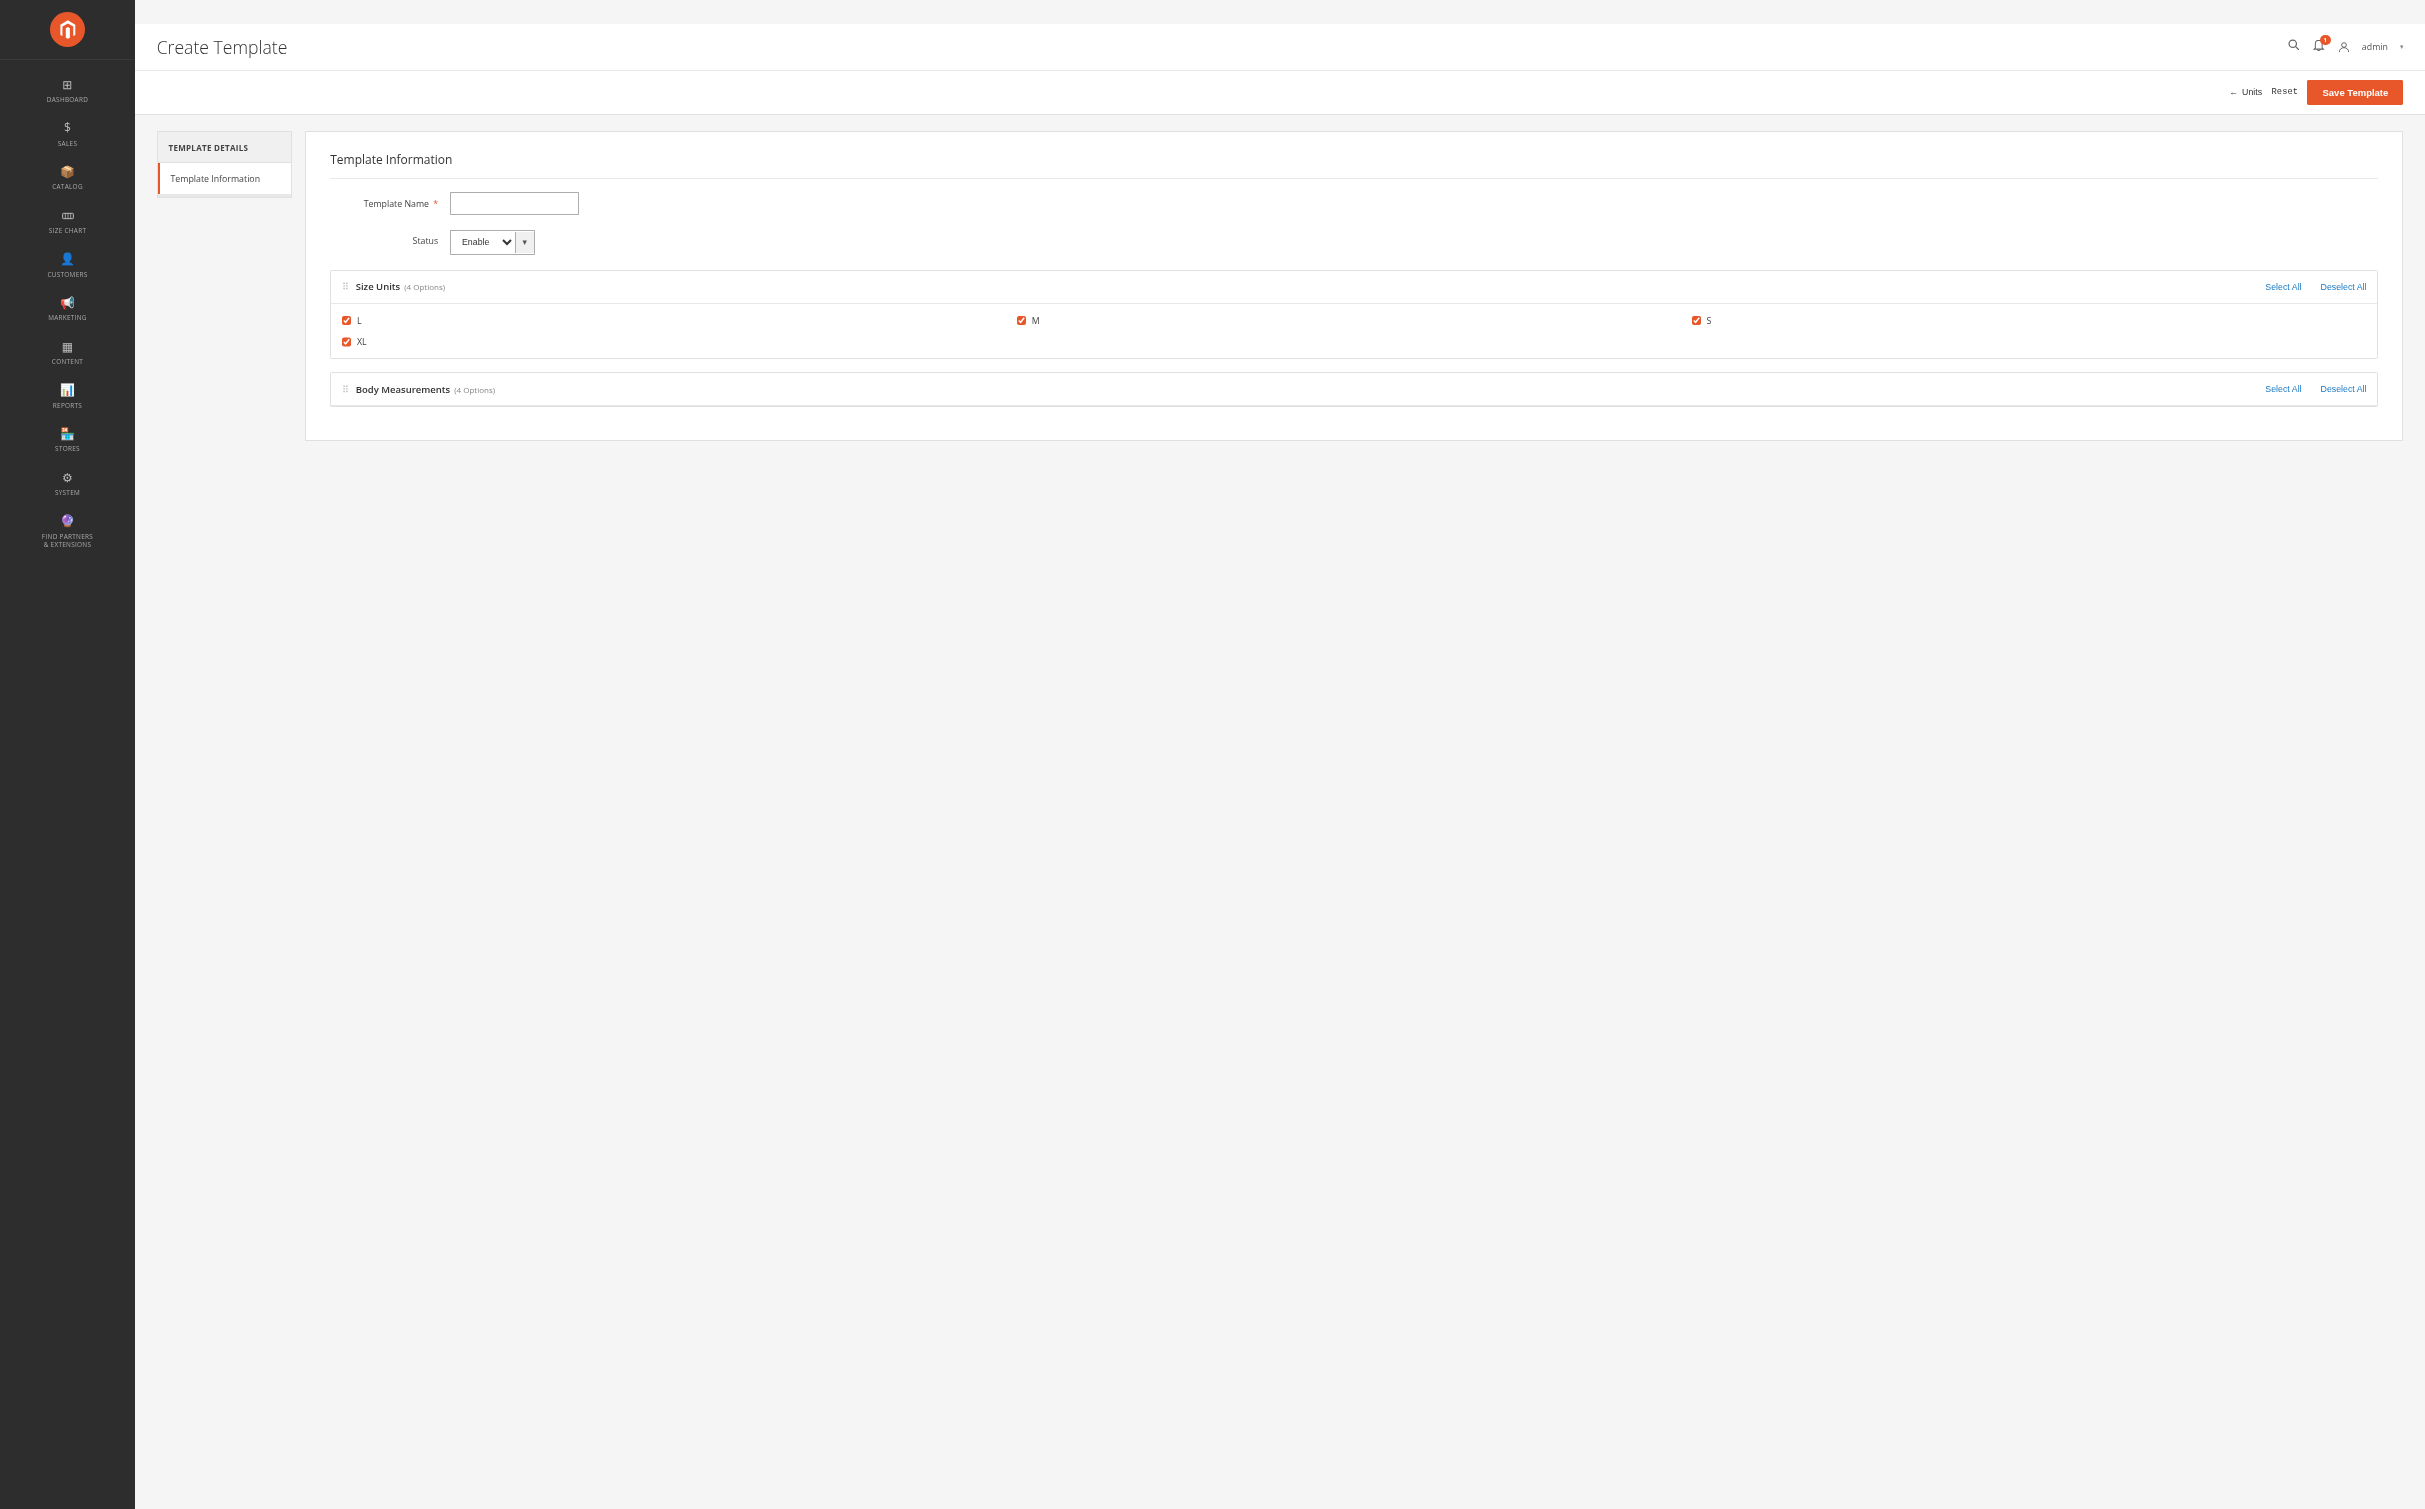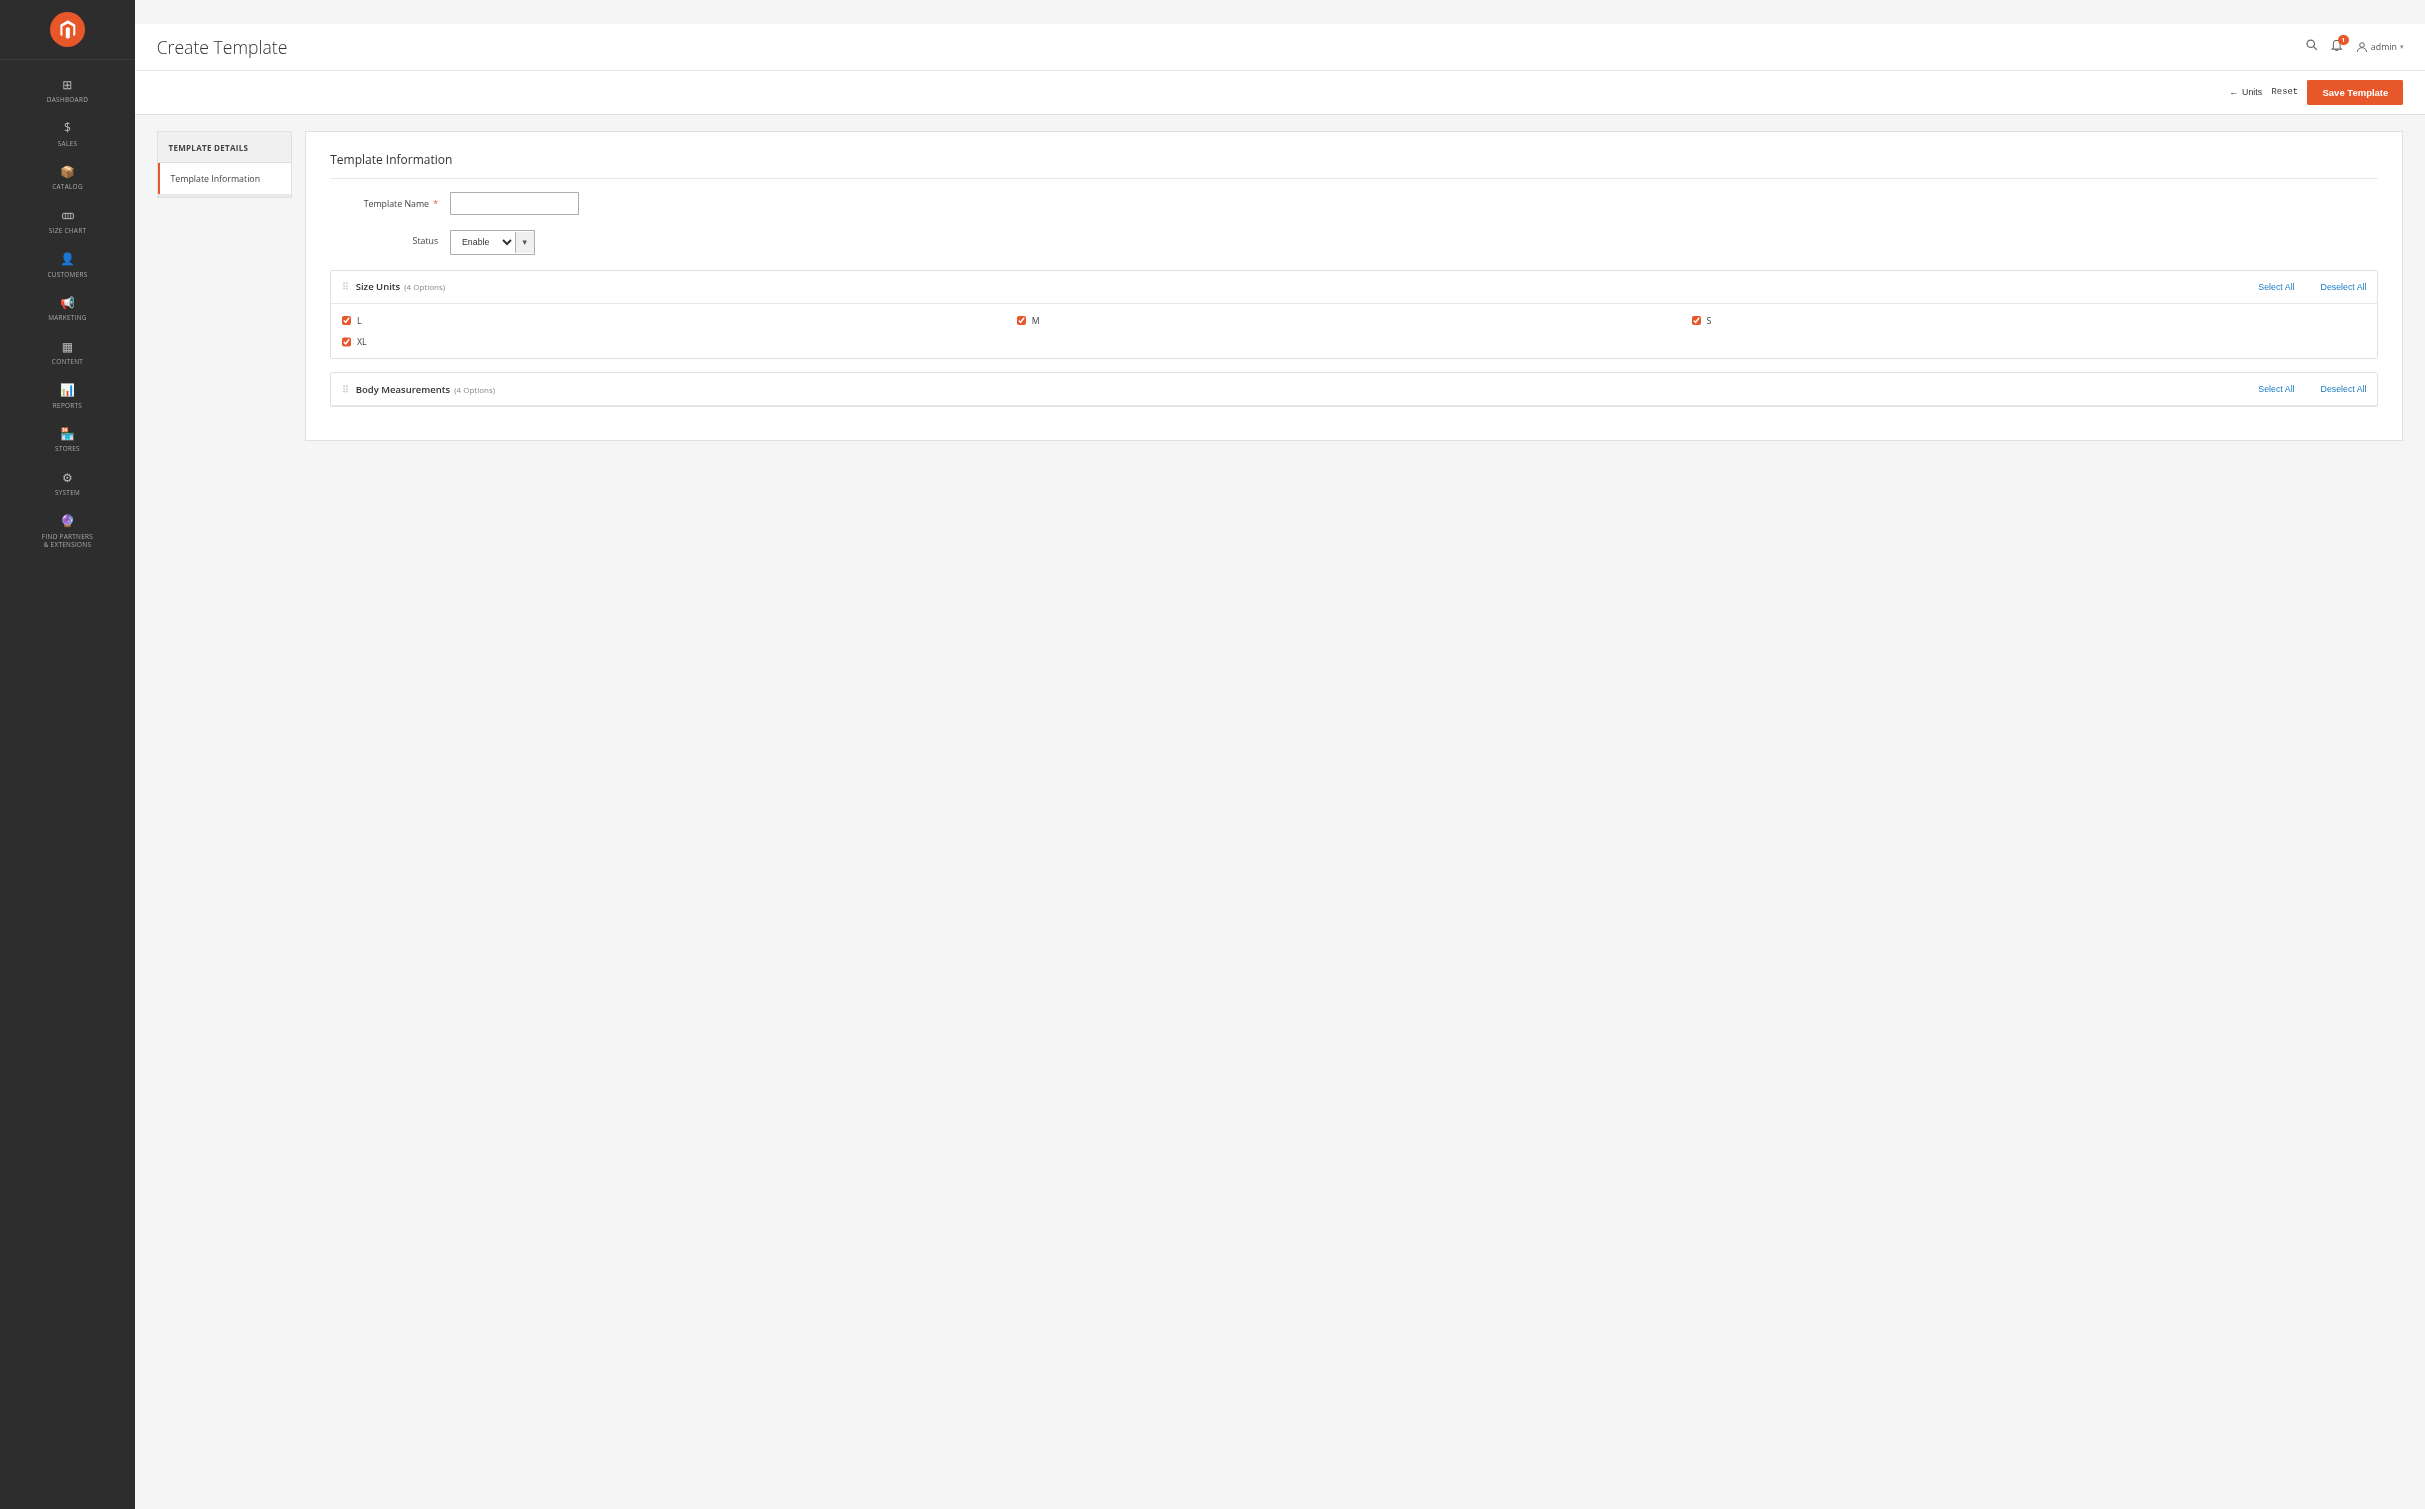--- a/index.html
+++ b/index.html
@@ -125,21 +125,21 @@
       height: 10.8px;
       font-size: 6px;
       display: flex;
       align-items: center;
       justify-content: center;
       font-weight: bold;
     }
     .admin-user {
       display: flex;
       align-items: center;
-      gap: 3px;
+      gap: 12px;
       cursor: pointer;
       color: #555;
       font-size: 8.8px;
     }
     .admin-user svg { color: #777; }
 
     
     .action-bar {
       background: white;
       padding: 9.5px 21.7px;
@@ -326,21 +326,21 @@
     }
     .option-count {
       font-size: 8px;
       color: #888;
       font-weight: 400;
       margin-left: 4px;
     }
     .option-group-actions {
       margin-left: auto;
       display: flex;
-      gap: 26px;
+      gap: 19px;
     }
     .link-btn {
       background: none;
       border: none;
       color: #1979c3;
       font-size: 8.8px;
       cursor: pointer;
       text-decoration: none;
     }
 

